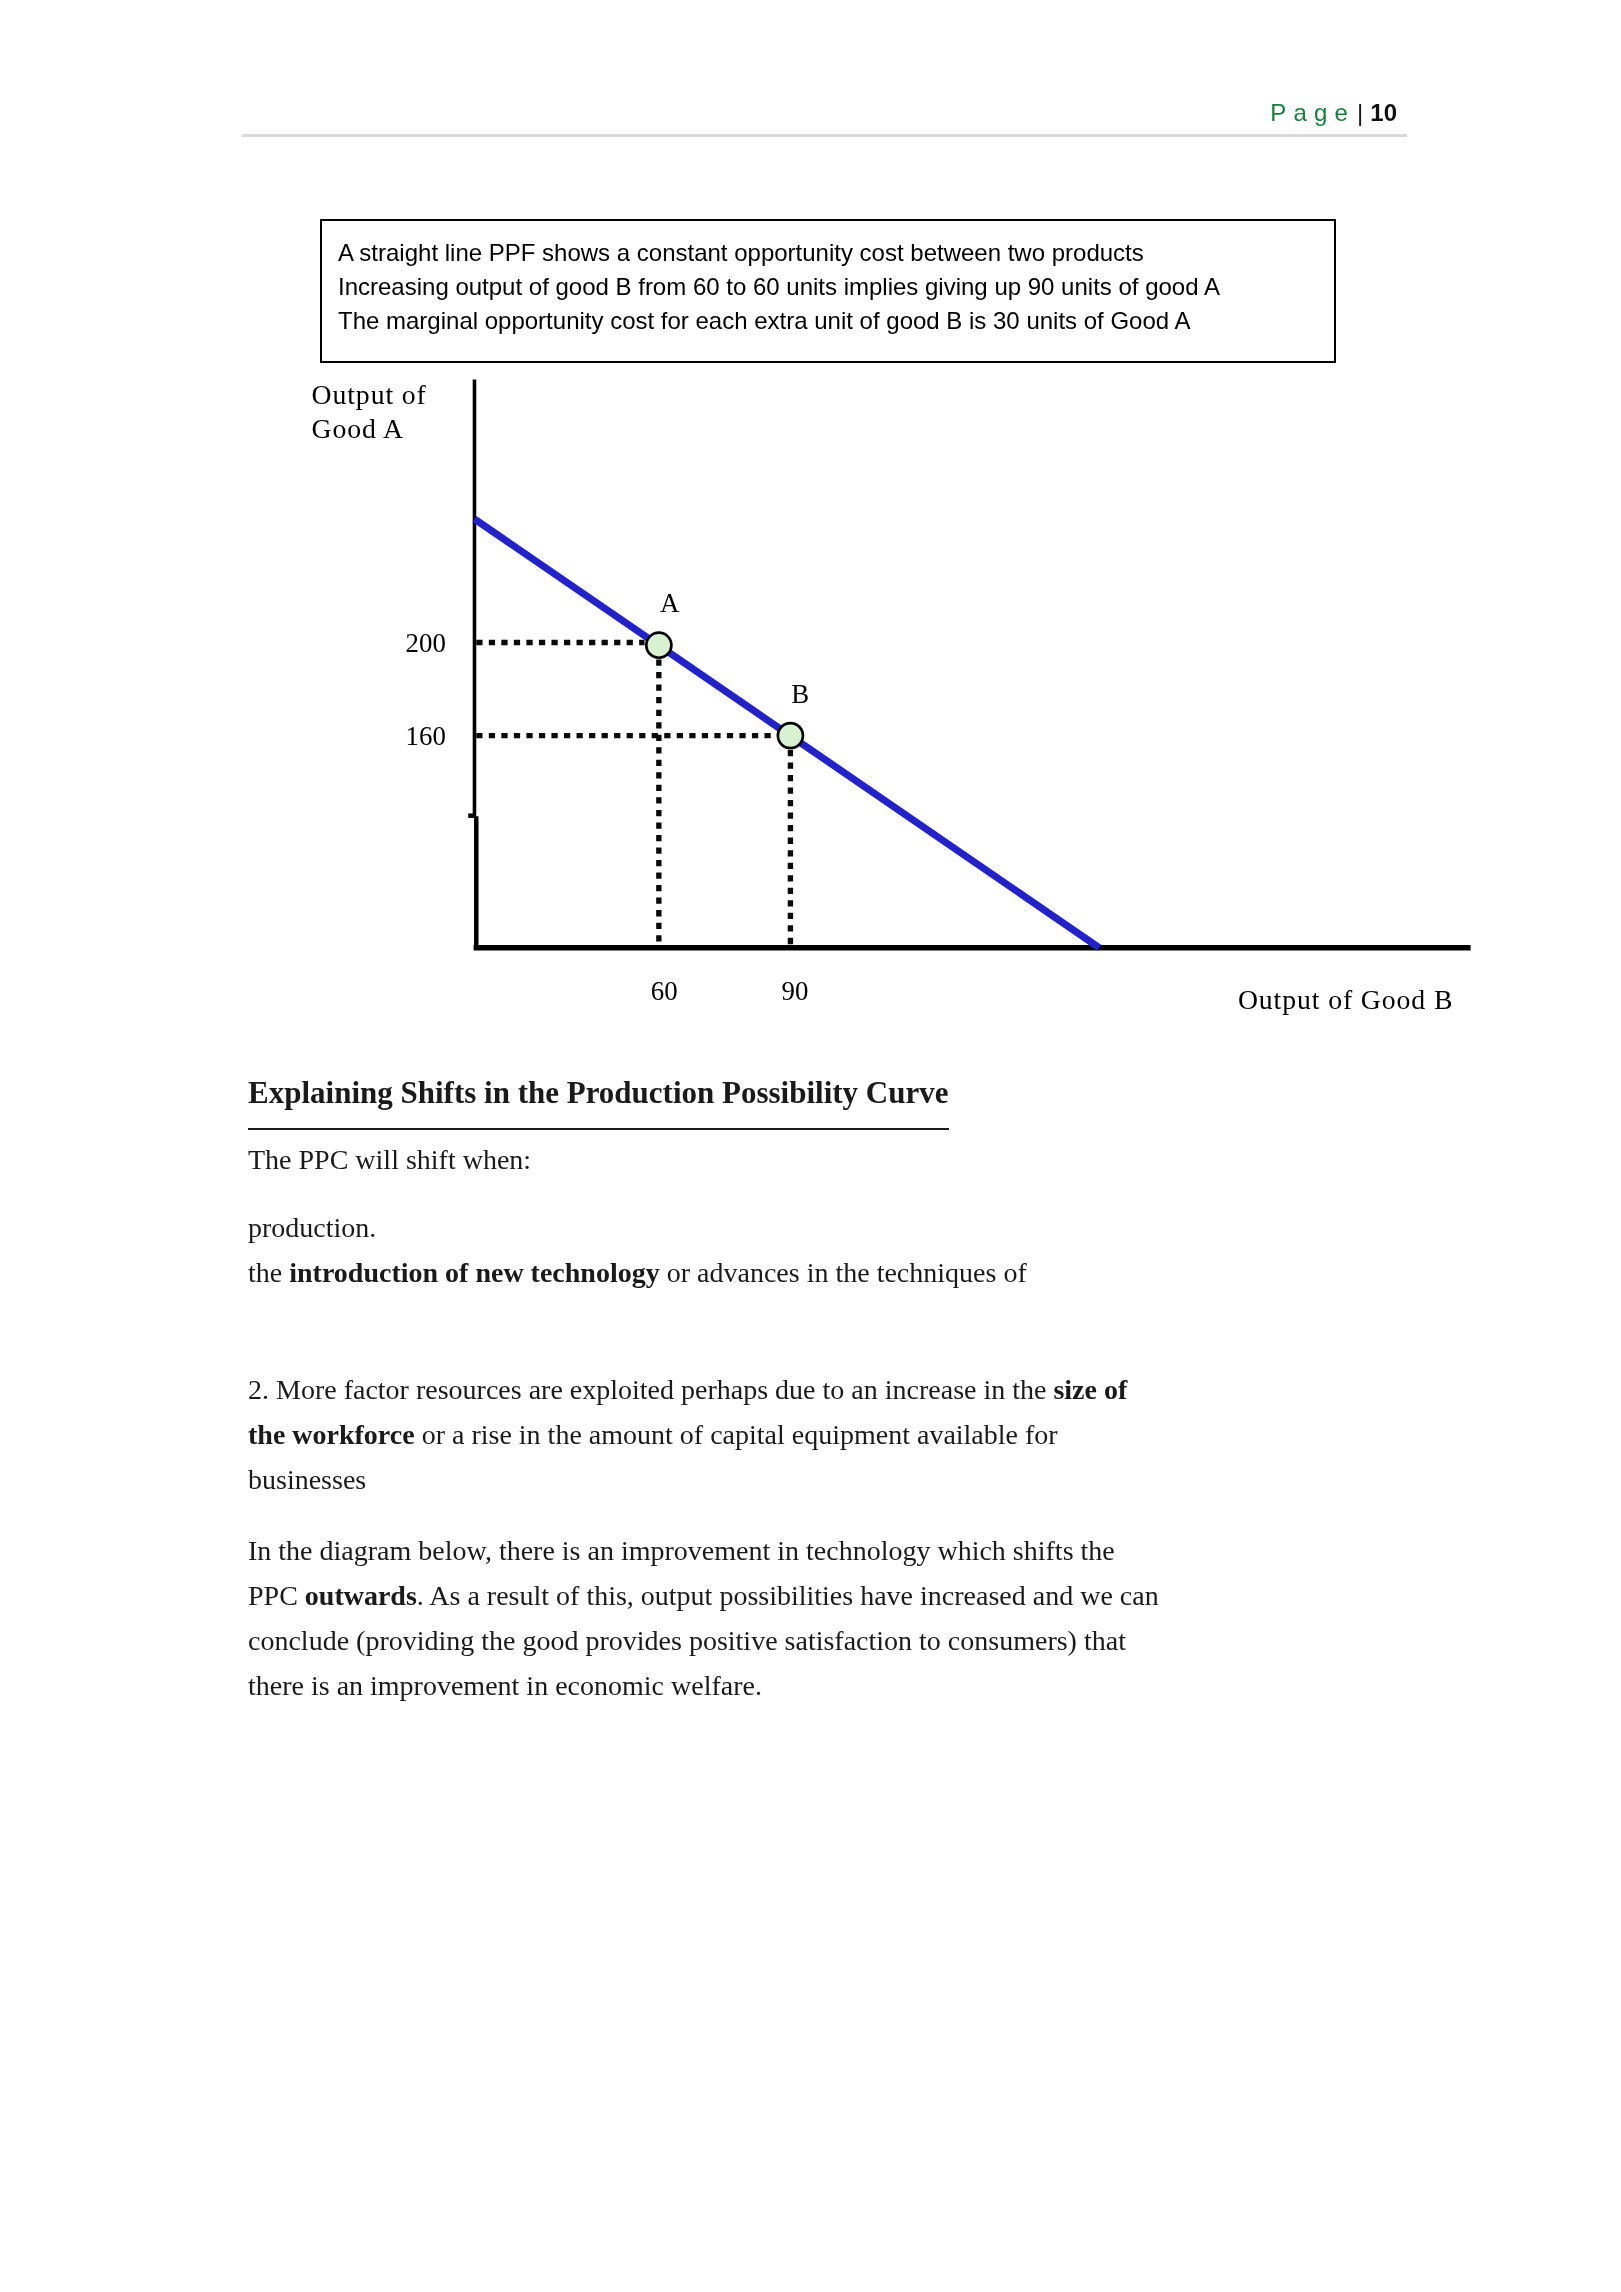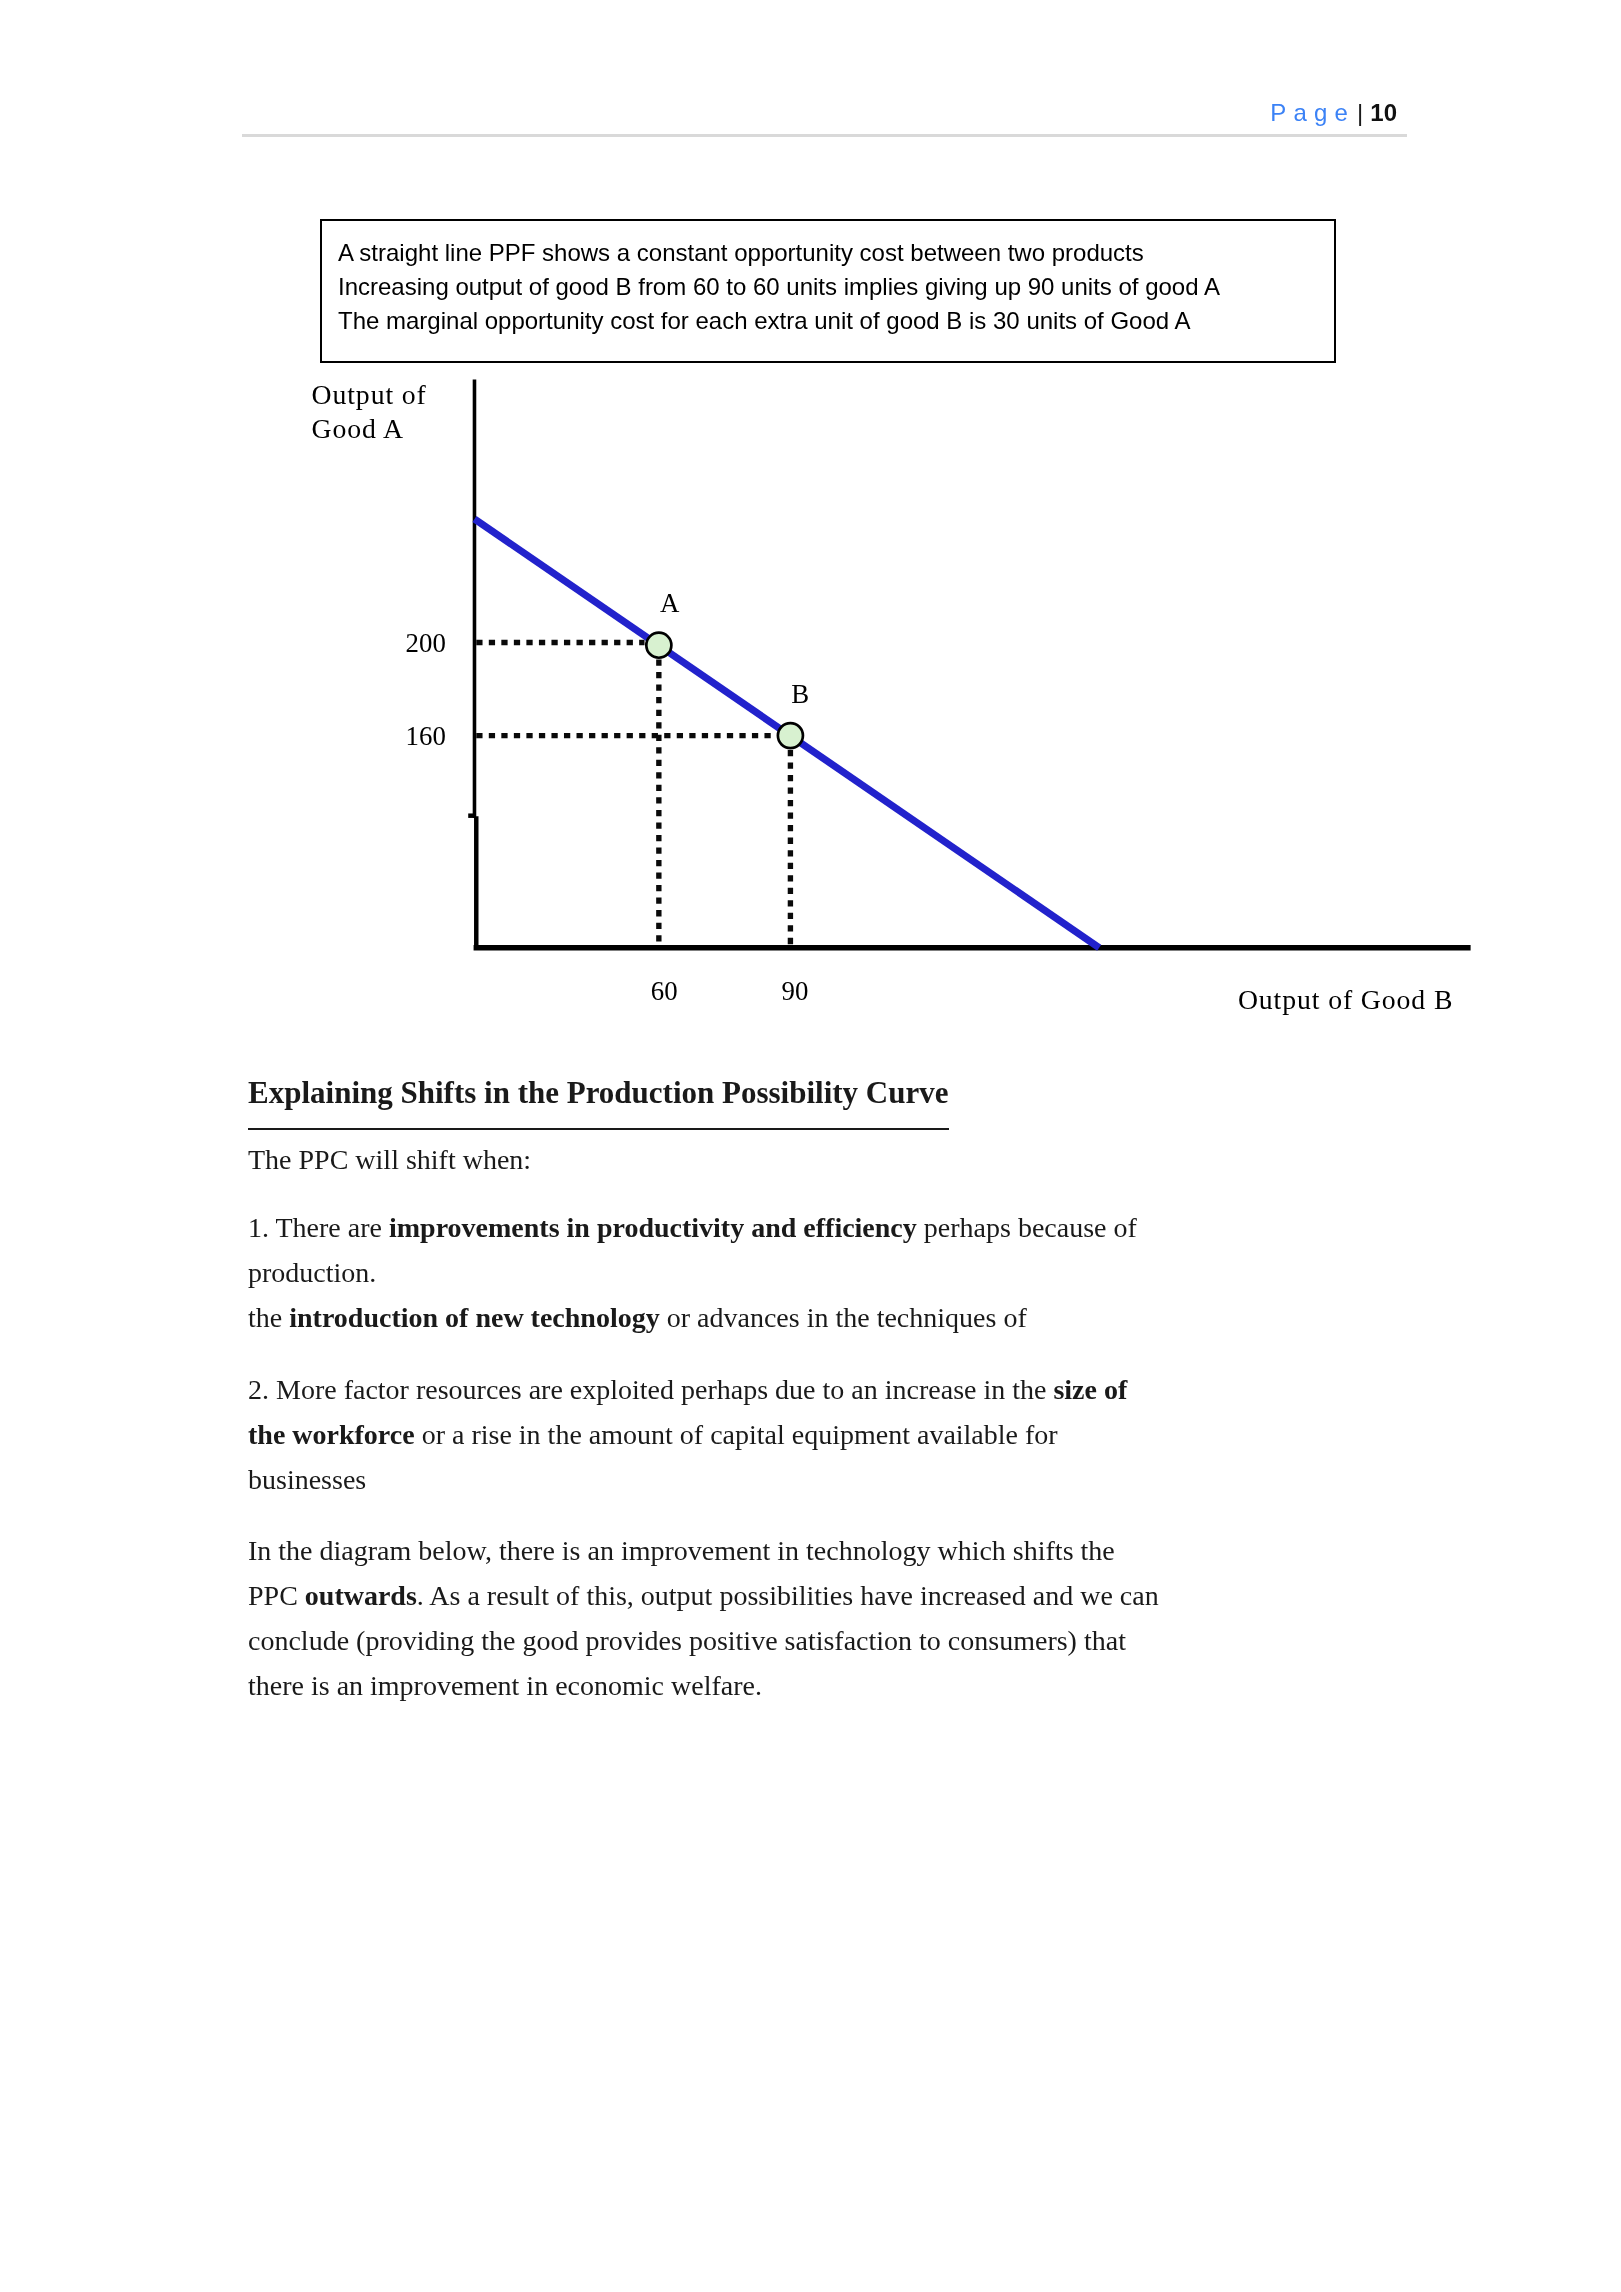--- a/index.html
+++ b/index.html
@@ -2,21 +2,21 @@
 <html style="font-size:14.3px"><head>
 <meta charset="utf-8">
 <style>
   html,body{margin:0;padding:0;background:#ffffff;}
   .page{position:relative;width:1622px;height:2293px;background:#ffffff;overflow:hidden;
         font-family:"Liberation Serif",serif;color:#1a1a1a;}
 
   
   .pg-header{position:absolute;top:95px;left:0;width:1397px;text-align:right;
              font-family:"Liberation Sans",sans-serif;font-size:24px;line-height:36px;}
-  .pg-word{color:#3b82f6;letter-spacing:7.2px;}
+  .pg-word{color:#15803d;letter-spacing:7.2px;}
   .pg-sep{color:#1a1a1a;margin:0 7.2px 0 1.8px;font-weight:400;}
   .pg-num{color:#111;font-weight:700;}
   .pg-rule{position:absolute;top:134px;left:242px;width:1165px;height:2.7px;background:#d9d9d9;}
 
   
   .info-box{position:absolute;left:320px;top:219px;width:1016px;height:144px;
             border:2.7px solid #000;box-sizing:border-box;padding:15px 0 0 16px;
             font-family:"Liberation Sans",sans-serif;font-size:24px;line-height:34px;color:#000;}
   .info-line{white-space:pre;}
 
@@ -86,21 +86,20 @@
 
   <div class="heading">
     <span class="u">Explaining Shifts in the Production Possibility Curve</span>
   </div>
 
   <div class="para intro">
     <div class="tl"><span>The PPC will shift when:</span></div>
   </div>
 
   <div class="para p1">
-    <div class="tl"><span>1. There are </span><b>improvements in productivity and efficiency</b><span> perhaps because of</span></div>
     <div class="tl"><span>production.</span></div>
     <div class="tl"><span>the </span><b>introduction of new technology</b><span> or advances in the techniques of</span></div>
   </div>
 
   <div class="para p2">
     <div class="tl"><span>2. More factor resources are exploited perhaps due to an increase in the </span><b>size of</b></div>
     <div class="tl"><b>the workforce</b><span> or a rise in the amount of capital equipment available for</span></div>
     <div class="tl"><span>businesses</span></div>
   </div>
 

